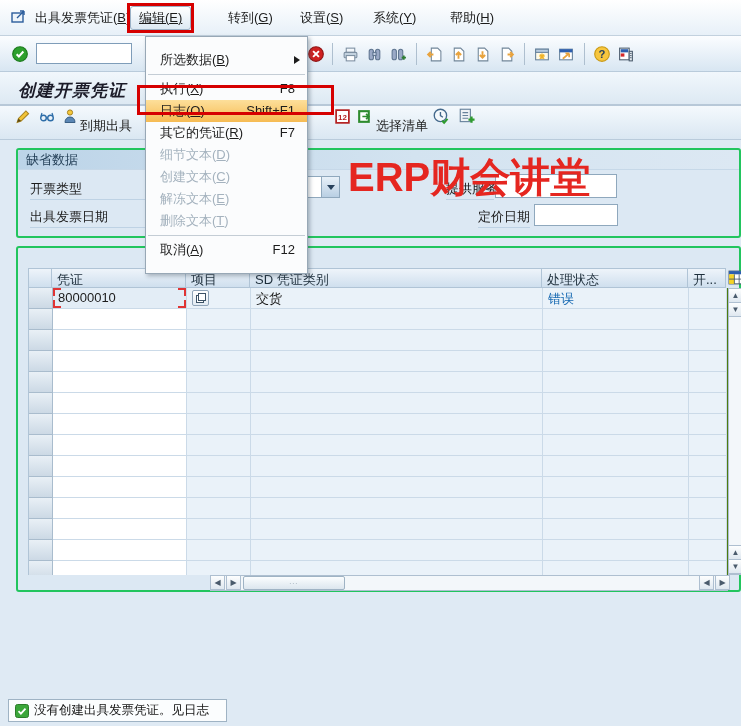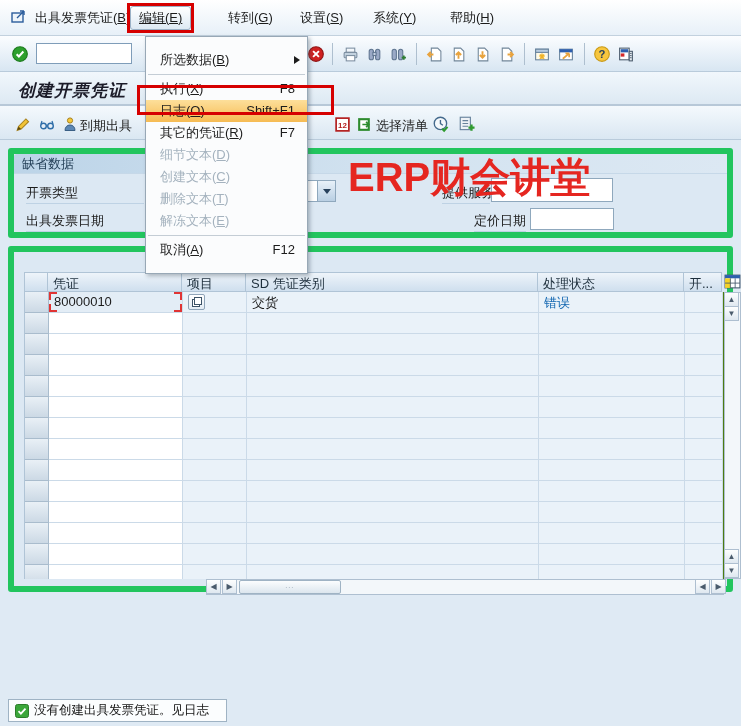--- a/index.html
+++ b/index.html
@@ -57,27 +57,27 @@
     position:absolute; left:18px; top:7px;
     font-size:17px; font-weight:bold; font-style:italic; letter-spacing:1px; color:#1b1b28;
   }
 
   
   .apptoolbar {
     position:absolute; left:0; top:106px; width:741px; height:34px;
     background: linear-gradient(#f4f9fd, #dae7f2);
     border-bottom:1px solid #b9cbdb;
   }
-  .atb-btn { position:absolute; top:8px; height:20px; display:flex; align-items:center; gap:3px; }
+  .atb-btn { position:absolute; top:0; height:20px; display:flex; align-items:center; gap:3px; }
   .atb-label { font-size:13px; color:#1c1c1c; }
 
   
   .groupbox {
     position:absolute; background:#dce8f3;
-    border:6px solid #22c55e; border-radius:3px;
+    border:2px solid #22c55e; border-radius:3px;margin-left:8px;
   }
   .gb-default { left:8px; top:148px; width:725px; height:90px; }
   .gb-header {
     height:20px; line-height:20px; padding-left:8px; color:#1f3b53;
     background: linear-gradient(to right, #bcd4e8, #d3e3f0 55%, #dce8f3);
     border-bottom:1px solid #c6d8e8; border-radius:3px 3px 0 0;
   }
   .fld-label { position:absolute; border-bottom:1px solid #bed2e4; padding-bottom:1px; white-space:nowrap; }
   .fld-input {
     position:absolute; background:#fff; border:1px solid #8fa8bd; height:22px;
@@ -564,21 +564,21 @@
   </div>
 
   <div class="dropdown">
     <div class="dmi"><span>所选数据(</span><span class="hk">B</span><span>)</span><span class="subarrow"></span></div>
     <div class="dsep"></div>
     <div class="dmi"><span>执行(</span><span class="hk">X</span><span>)</span><span class="sc">F8</span></div>
     <div class="dmi hl"><span>日志(</span><span class="hk">O</span><span>)</span><span class="sc">Shift+F1</span></div>
     <div class="dmi"><span>其它的凭证(</span><span class="hk">R</span><span>)</span><span class="sc">F7</span></div>
     <div class="dmi dis"><span>细节文本(</span><span class="hk">D</span><span>)</span></div>
     <div class="dmi dis"><span>创建文本(</span><span class="hk">C</span><span>)</span></div>
+    <div class="dmi dis"><span>解冻文本(</span><span class="hk">E</span><span>)</span></div>
     <div class="dmi dis"><span>删除文本(</span><span class="hk">T</span><span>)</span></div>
-    <div class="dmi dis"><span>解冻文本(</span><span class="hk">E</span><span>)</span></div>
     <div class="dsep"></div>
     <div class="dmi"><span>取消(</span><span class="hk">A</span><span>)</span><span class="sc">F12</span></div>
   </div>
 
   <div class="red-annot-2"></div>
 
 </div>
 
 </body></html>

